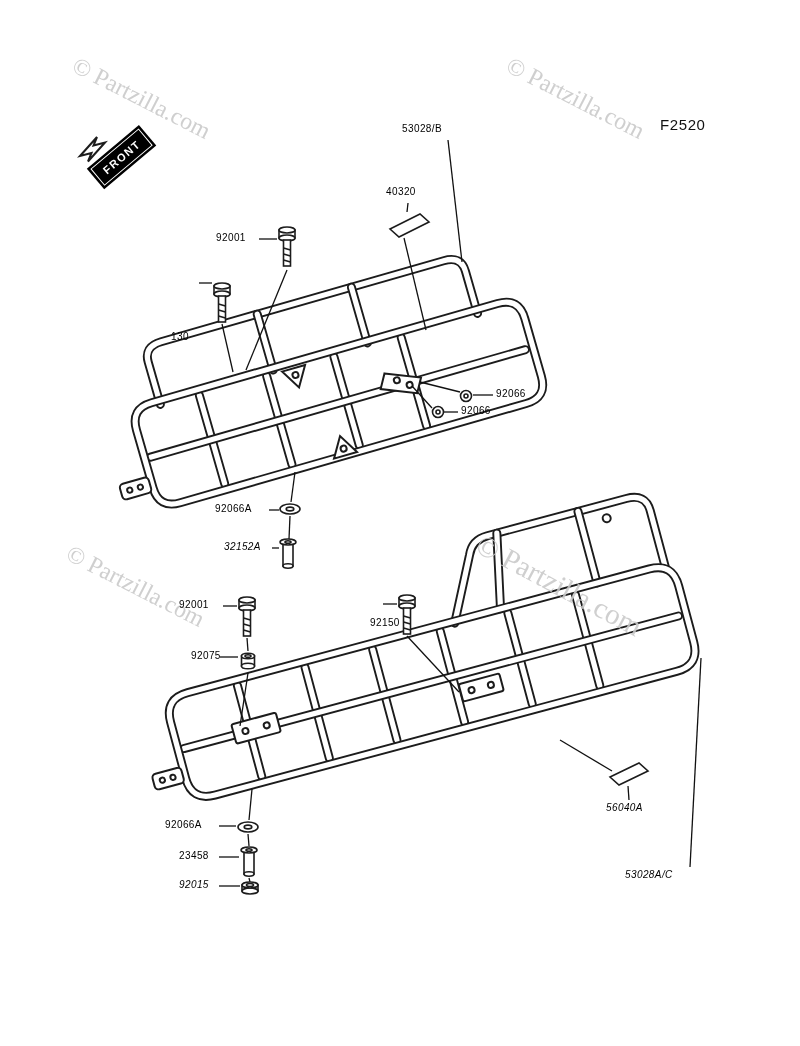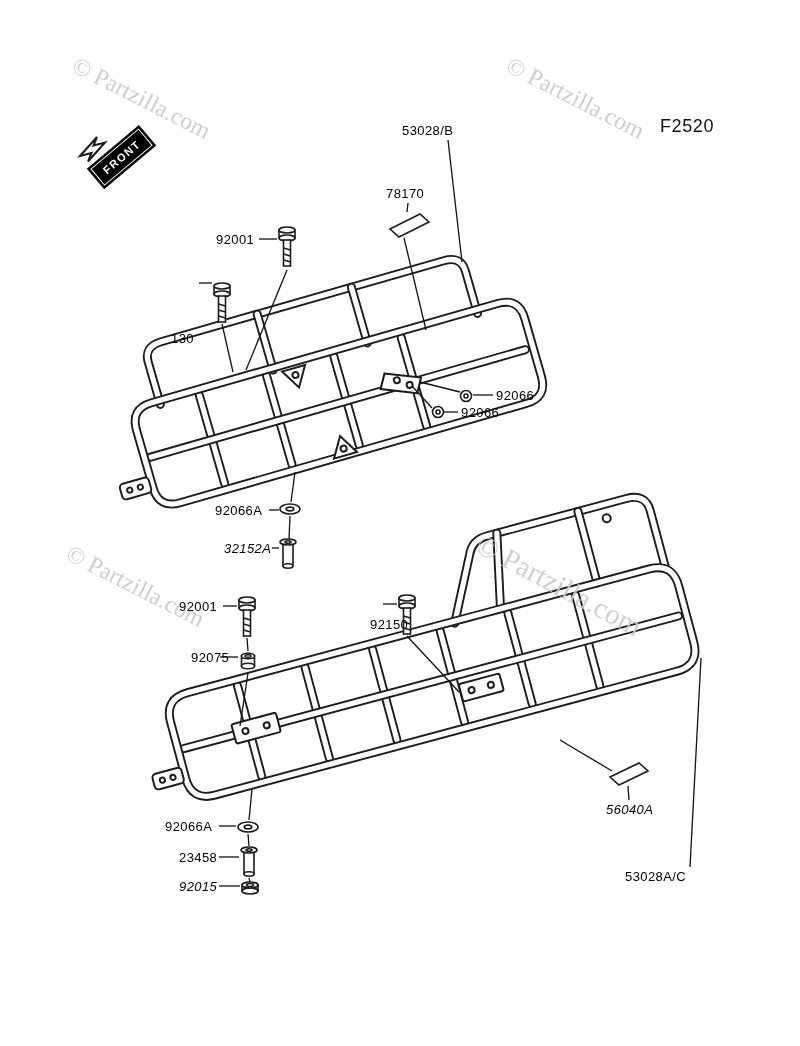--- a/index.html
+++ b/index.html
@@ -1,20 +1,20 @@
 <!DOCTYPE html>
 <html><head>
 <meta charset="utf-8">
 <style>
   html,body{margin:0;padding:0;background:#ffffff;}
   #page{position:relative;width:800px;height:1046px;background:#fff;overflow:hidden;
         font-family:"Liberation Sans",sans-serif;}
   #art{position:absolute;left:0;top:0;}
-  .pl{position:absolute;font-size:13px;color:#000;letter-spacing:.4px;white-space:nowrap;}
-  .code{position:absolute;font-size:18px;color:#111;letter-spacing:.6px;}
+  .pl{position:absolute;font-size:10px;color:#000;letter-spacing:.4px;white-space:nowrap;}
+  .code{position:absolute;font-size:15px;color:#111;letter-spacing:.6px;}
   .wm{position:absolute;color:#c9c9c9;opacity:.88;font-family:"Liberation Serif",serif;
       font-size:24px;white-space:nowrap;transform-origin:left top;}
   .wm.big{font-size:29px;}
   .front-badge{position:absolute;left:90px;top:146px;transform:rotate(-40deg);transform-origin:center;
       background:#000;color:#fff;font-size:11px;font-weight:bold;letter-spacing:1.5px;
       padding:4px 8px;border:1px solid #fff;box-shadow:0 0 0 2.5px #000;}
   .to{fill:none;stroke:#1c1c1c;stroke-width:9;stroke-linecap:round;stroke-linejoin:round;}
   .ti{fill:none;stroke:#ffffff;stroke-width:5.2;stroke-linecap:round;stroke-linejoin:round;}
   .dt{fill:#ffffff;stroke:#1c1c1c;stroke-width:2;}
   .ln{stroke:#111;stroke-width:1.3;fill:none;}
@@ -189,29 +189,29 @@
 
   <div class="wm" style="left:80px;top:52px;transform:rotate(27deg);">© Partzilla.com</div>
   <div class="wm" style="left:514px;top:52px;transform:rotate(27deg);">© Partzilla.com</div>
   <div class="wm" style="left:74px;top:540px;transform:rotate(27deg);">© Partzilla.com</div>
   <div class="wm big" style="left:486px;top:528px;transform:rotate(28deg);">© Partzilla.com</div>
 
   <div class="code" style="left:660px;top:116px;">F2520</div>
   <div class="front-badge">FRONT</div>
 
   <div class="pl" style="left:402px;top:123px;">53028/B</div>
-  <div class="pl" style="left:386px;top:186px;">78170</div>
+  <div class="pl" style="left:386px;top:186px;">40320</div>
   <div class="pl" style="left:216px;top:232px;">92001</div>
   <div class="pl" style="left:171px;top:283px;margin-top:48px;">130</div>
   <div class="pl" style="left:496px;top:388px;">92066</div>
   <div class="pl" style="left:461px;top:405px;">92066</div>
   <div class="pl" style="left:215px;top:503px;">92066A</div>
   <div class="pl" style="left:224px;top:541px;font-style:italic;">32152A</div>
   <div class="pl" style="left:179px;top:599px;">92001</div>
   <div class="pl" style="left:338px;top:617px;margin-left:32px;">92150</div>
   <div class="pl" style="left:191px;top:650px;">92075</div>
   <div class="pl" style="left:165px;top:819px;">92066A</div>
   <div class="pl" style="left:179px;top:850px;">23458</div>
   <div class="pl" style="left:179px;top:879px;font-style:italic;">92015</div>
   <div class="pl" style="left:606px;top:802px;font-style:italic;">56040A</div>
-  <div class="pl" style="left:625px;top:869px;">53028A/C</div>
+  <div class="pl" style="left:625px;top:869px;font-style:italic;">53028A/C</div>
 
 </div>
 
 </body></html>

